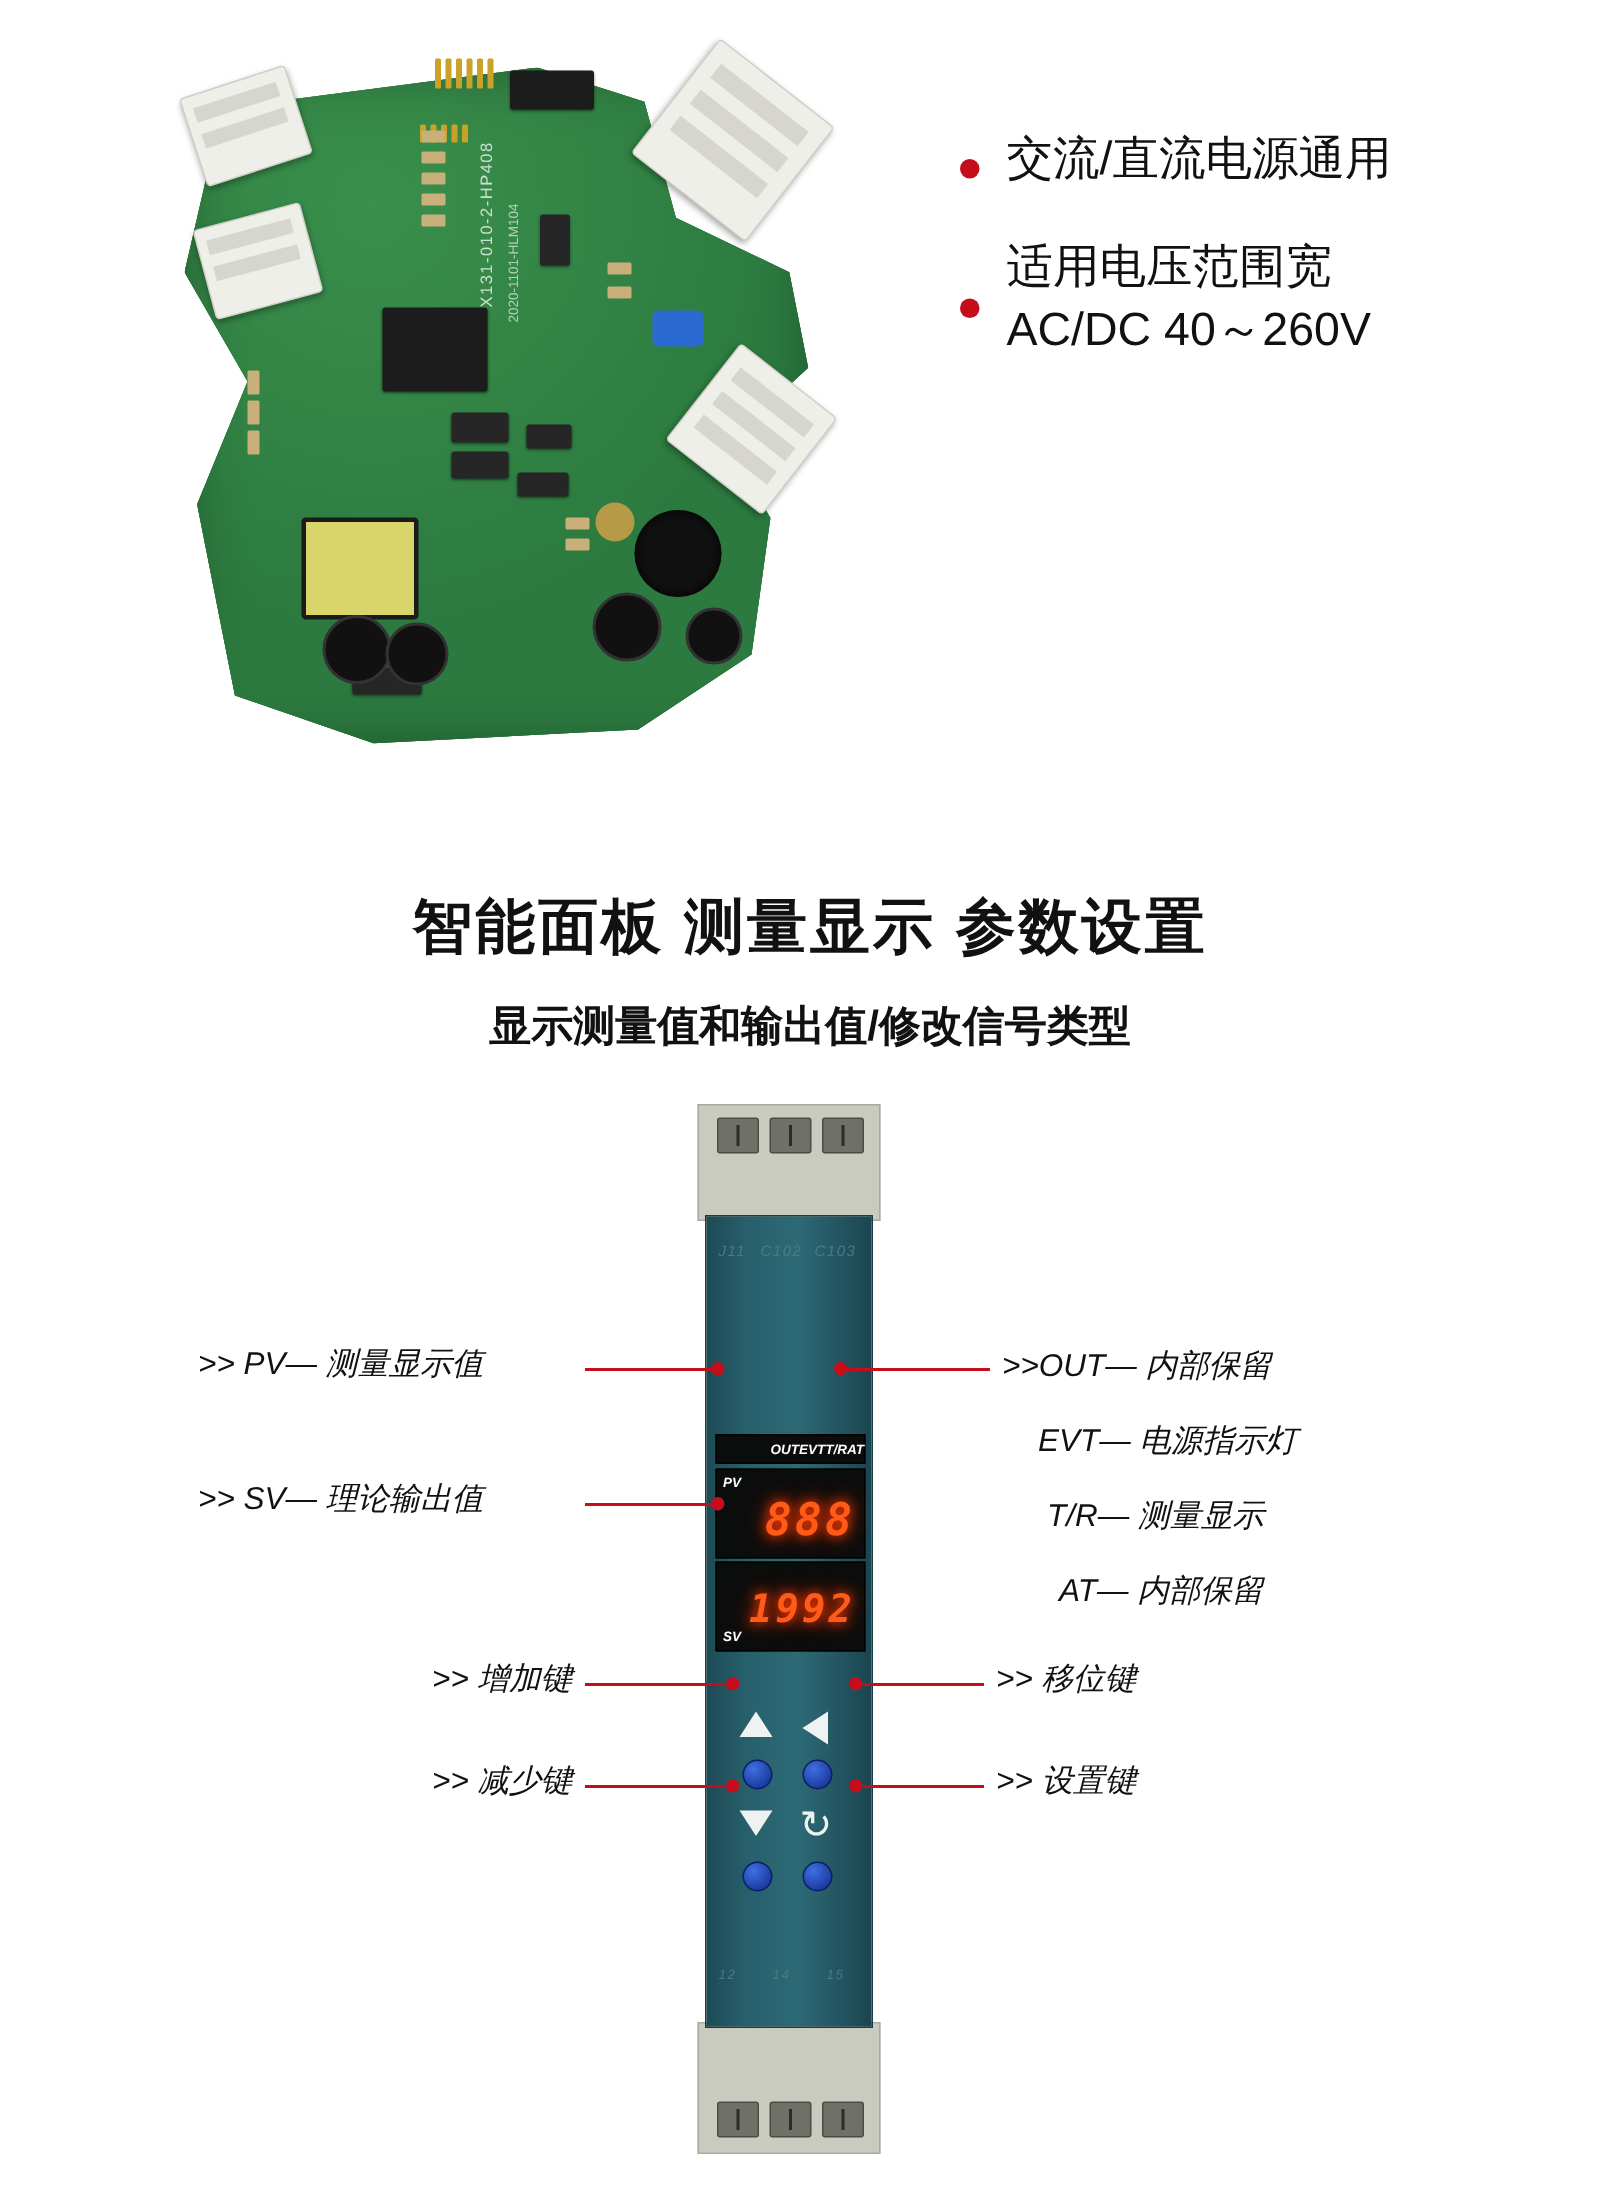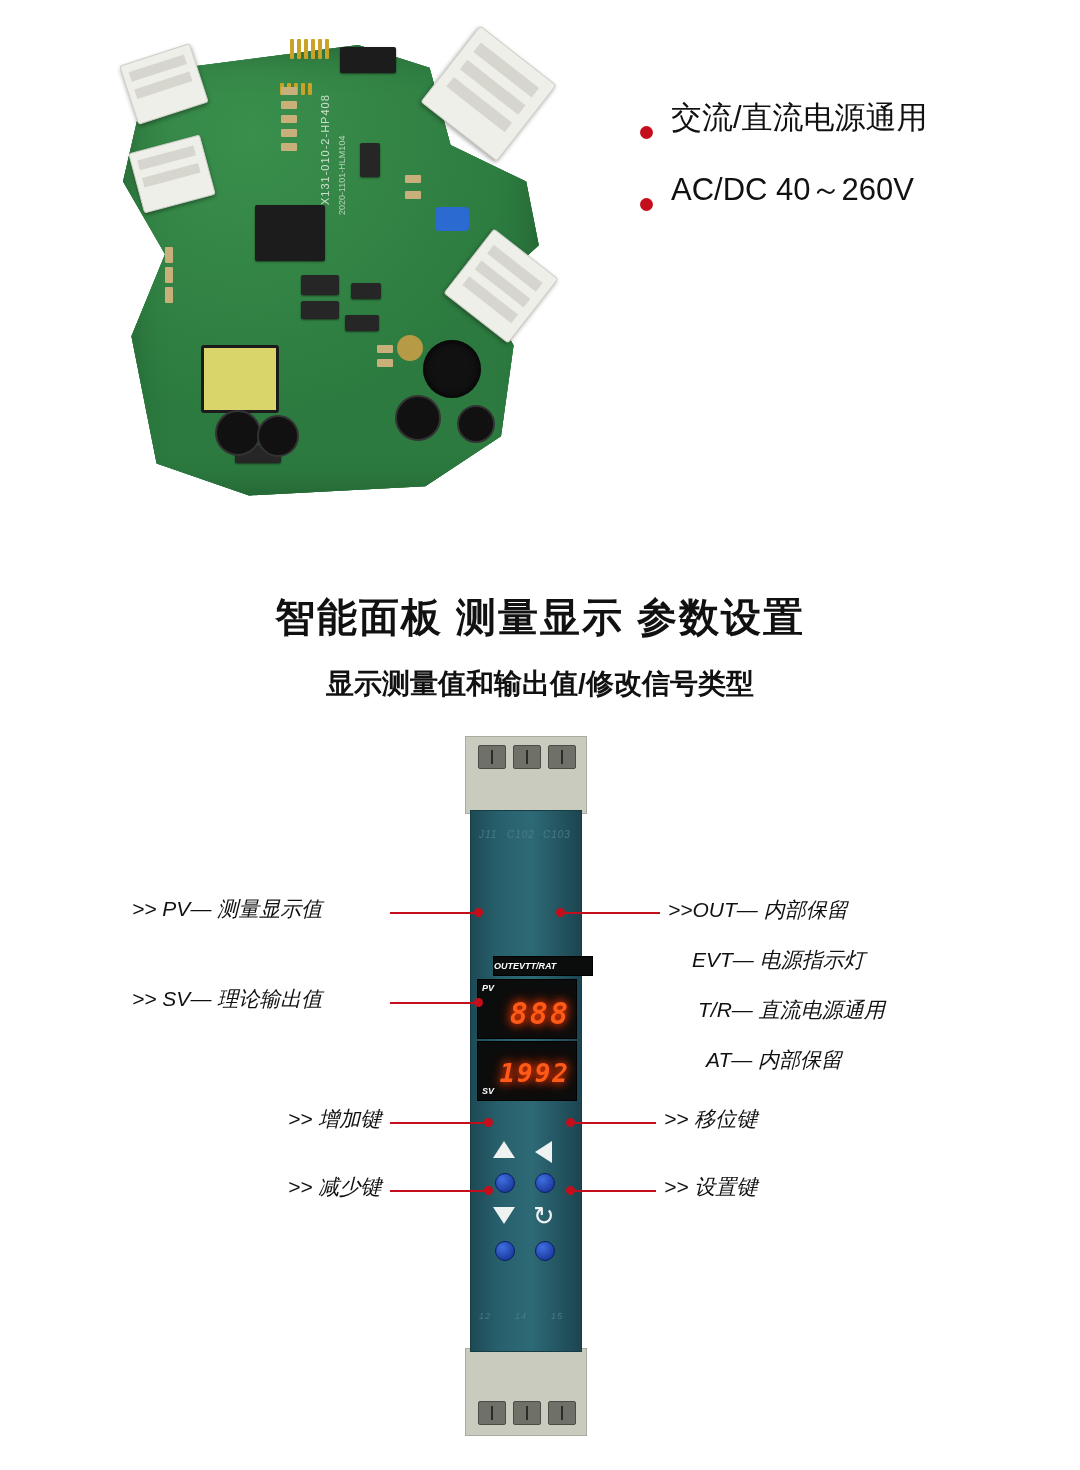--- a/index.html
+++ b/index.html
@@ -47,21 +47,21 @@
     position:absolute;color:#e7eee4;font-size:11px;letter-spacing:1px;
     transform:rotate(-90deg);transform-origin:left top;white-space:nowrap;opacity:.85;
   }
   .vert-text{
     position:absolute;color:#e7eee4;font-size:9px;transform:rotate(-90deg);
     transform-origin:left top;white-space:nowrap;opacity:.7;
   }
 
   
   #bullets{position:absolute;left:640px;top:85px;width:420px;}
-  .bullet-row{display:flex;align-items:flex-end;margin-bottom:30px;margin-top:12px;}
+  .bullet-row{display:flex;align-items:center;margin-bottom:30px;}
   .bullet-dot{
     width:13px;height:13px;border-radius:50%;background:#c40e1c;
     margin-top:14px;margin-right:18px;flex:none;
   }
   .bullet-text{font-size:31px;color:#111;line-height:1.35;}
 
   
   #headings{position:absolute;left:0;top:590px;width:1080px;text-align:center;}
   #main-heading{font-size:40px;font-weight:bold;color:#111;letter-spacing:2px;}
   #sub-heading{font-size:28px;font-weight:bold;color:#111;margin-top:20px;}
@@ -81,21 +81,21 @@
   .dev-body{
     position:absolute;left:470px;top:90px;width:110px;height:540px;
     background:linear-gradient(90deg,#1d4a55 0%,#27606c 25%,#2d6a76 55%,#1b4550 100%);
     border:1px solid #163c46;
   }
   .faint-text{
     position:absolute;color:#4e8089;font-size:10px;letter-spacing:1px;opacity:.85;
   }
   .led-strip{
     position:absolute;left:6px;top:145px;width:98px;height:18px;background:#0b0d0c;
-    border:1px solid #000;display:flex;align-items:center;justify-content:flex-start;margin-left:16px;
+    border:1px solid #000;display:flex;align-items:center;justify-content:flex-end;
   }
   .led-strip span{color:#fff;font-size:9px;font-weight:bold;}
   .display{
     position:absolute;left:6px;width:98px;background:#0b0d0c;border:1px solid #000;
   }
   .disp-label{
     position:absolute;left:4px;color:#fff;font-size:9px;font-weight:bold;
   }
   .digits{
     position:absolute;right:6px;font-family:"DejaVu Sans Mono","Liberation Mono",monospace;
@@ -201,20 +201,21 @@
   </div>
 
   <div id="bullets">
     <div class="bullet-row">
       <div class="bullet-dot"></div>
       <div class="bullet-text">交流/直流电源通用</div>
     </div>
     <div class="bullet-row">
       <div class="bullet-dot"></div>
       <div class="bullet-text">
+        <div>适用电压范围宽</div>
         <div>AC/DC 40～260V</div>
       </div>
     </div>
   </div>
 </div>
 
 <div id="headings">
   <div id="main-heading">智能面板   测量显示   参数设置</div>
   <div id="sub-heading">显示测量值和输出值/修改信号类型</div>
 </div>
@@ -284,21 +285,21 @@
   <div class="lead-dot" style="left:484px;top:398px;"></div>
 
   <div class="callout" style="left:288px;top:453px;">&gt;&gt; 减少键</div>
   <div class="lead" style="left:390px;top:470px;width:98px;"></div>
   <div class="lead-dot" style="left:484px;top:466px;"></div>
 
   <div class="lead" style="left:560px;top:192px;width:100px;"></div>
   <div class="lead-dot" style="left:556px;top:188px;"></div>
   <div class="callout" style="left:668px;top:176px;">&gt;&gt;OUT— 内部保留</div>
   <div class="callout" style="left:692px;top:226px;">EVT— 电源指示灯</div>
-  <div class="callout" style="left:698px;top:276px;">T/R—  直流电源通用</div>
+  <div class="callout" style="left:698px;top:276px;">T/R—  测量显示</div>
   <div class="callout" style="left:706px;top:326px;">AT—  内部保留</div>
 
   <div class="lead" style="left:570px;top:402px;width:86px;"></div>
   <div class="lead-dot" style="left:566px;top:398px;"></div>
   <div class="callout" style="left:664px;top:385px;">&gt;&gt; 移位键</div>
 
   <div class="lead" style="left:570px;top:470px;width:86px;"></div>
   <div class="lead-dot" style="left:566px;top:466px;"></div>
   <div class="callout" style="left:664px;top:453px;">&gt;&gt; 设置键</div>
 </div>

